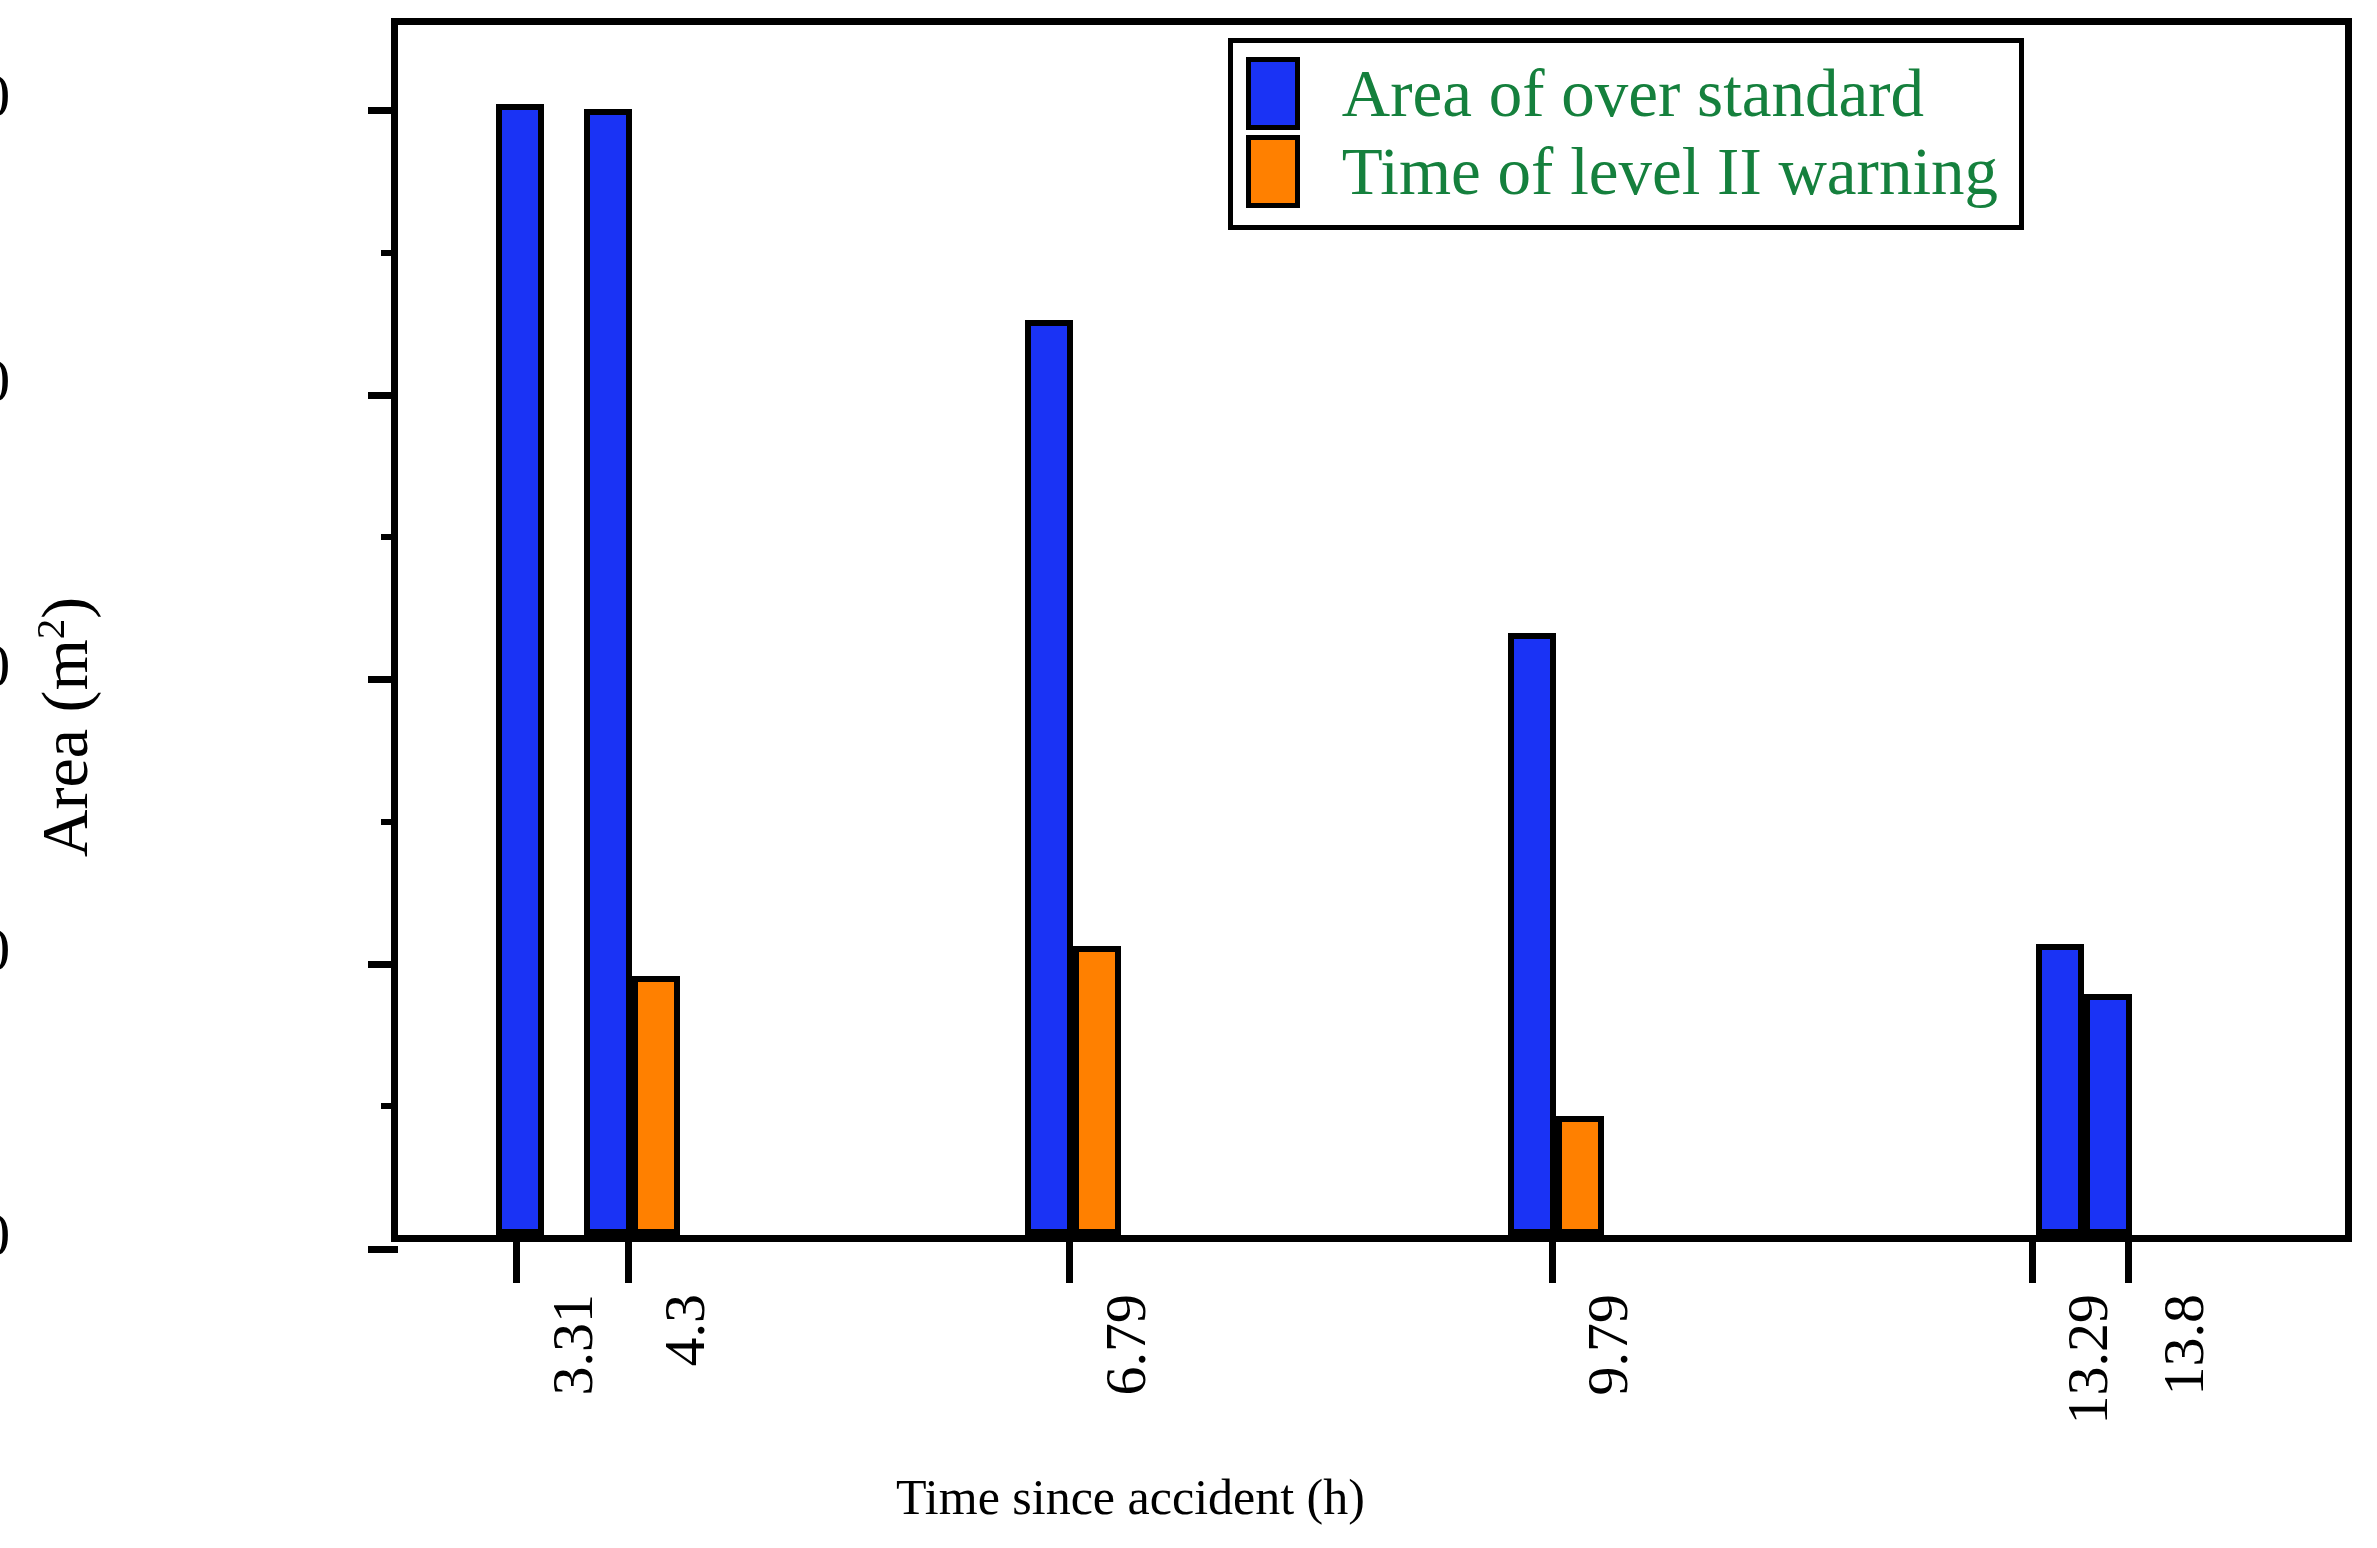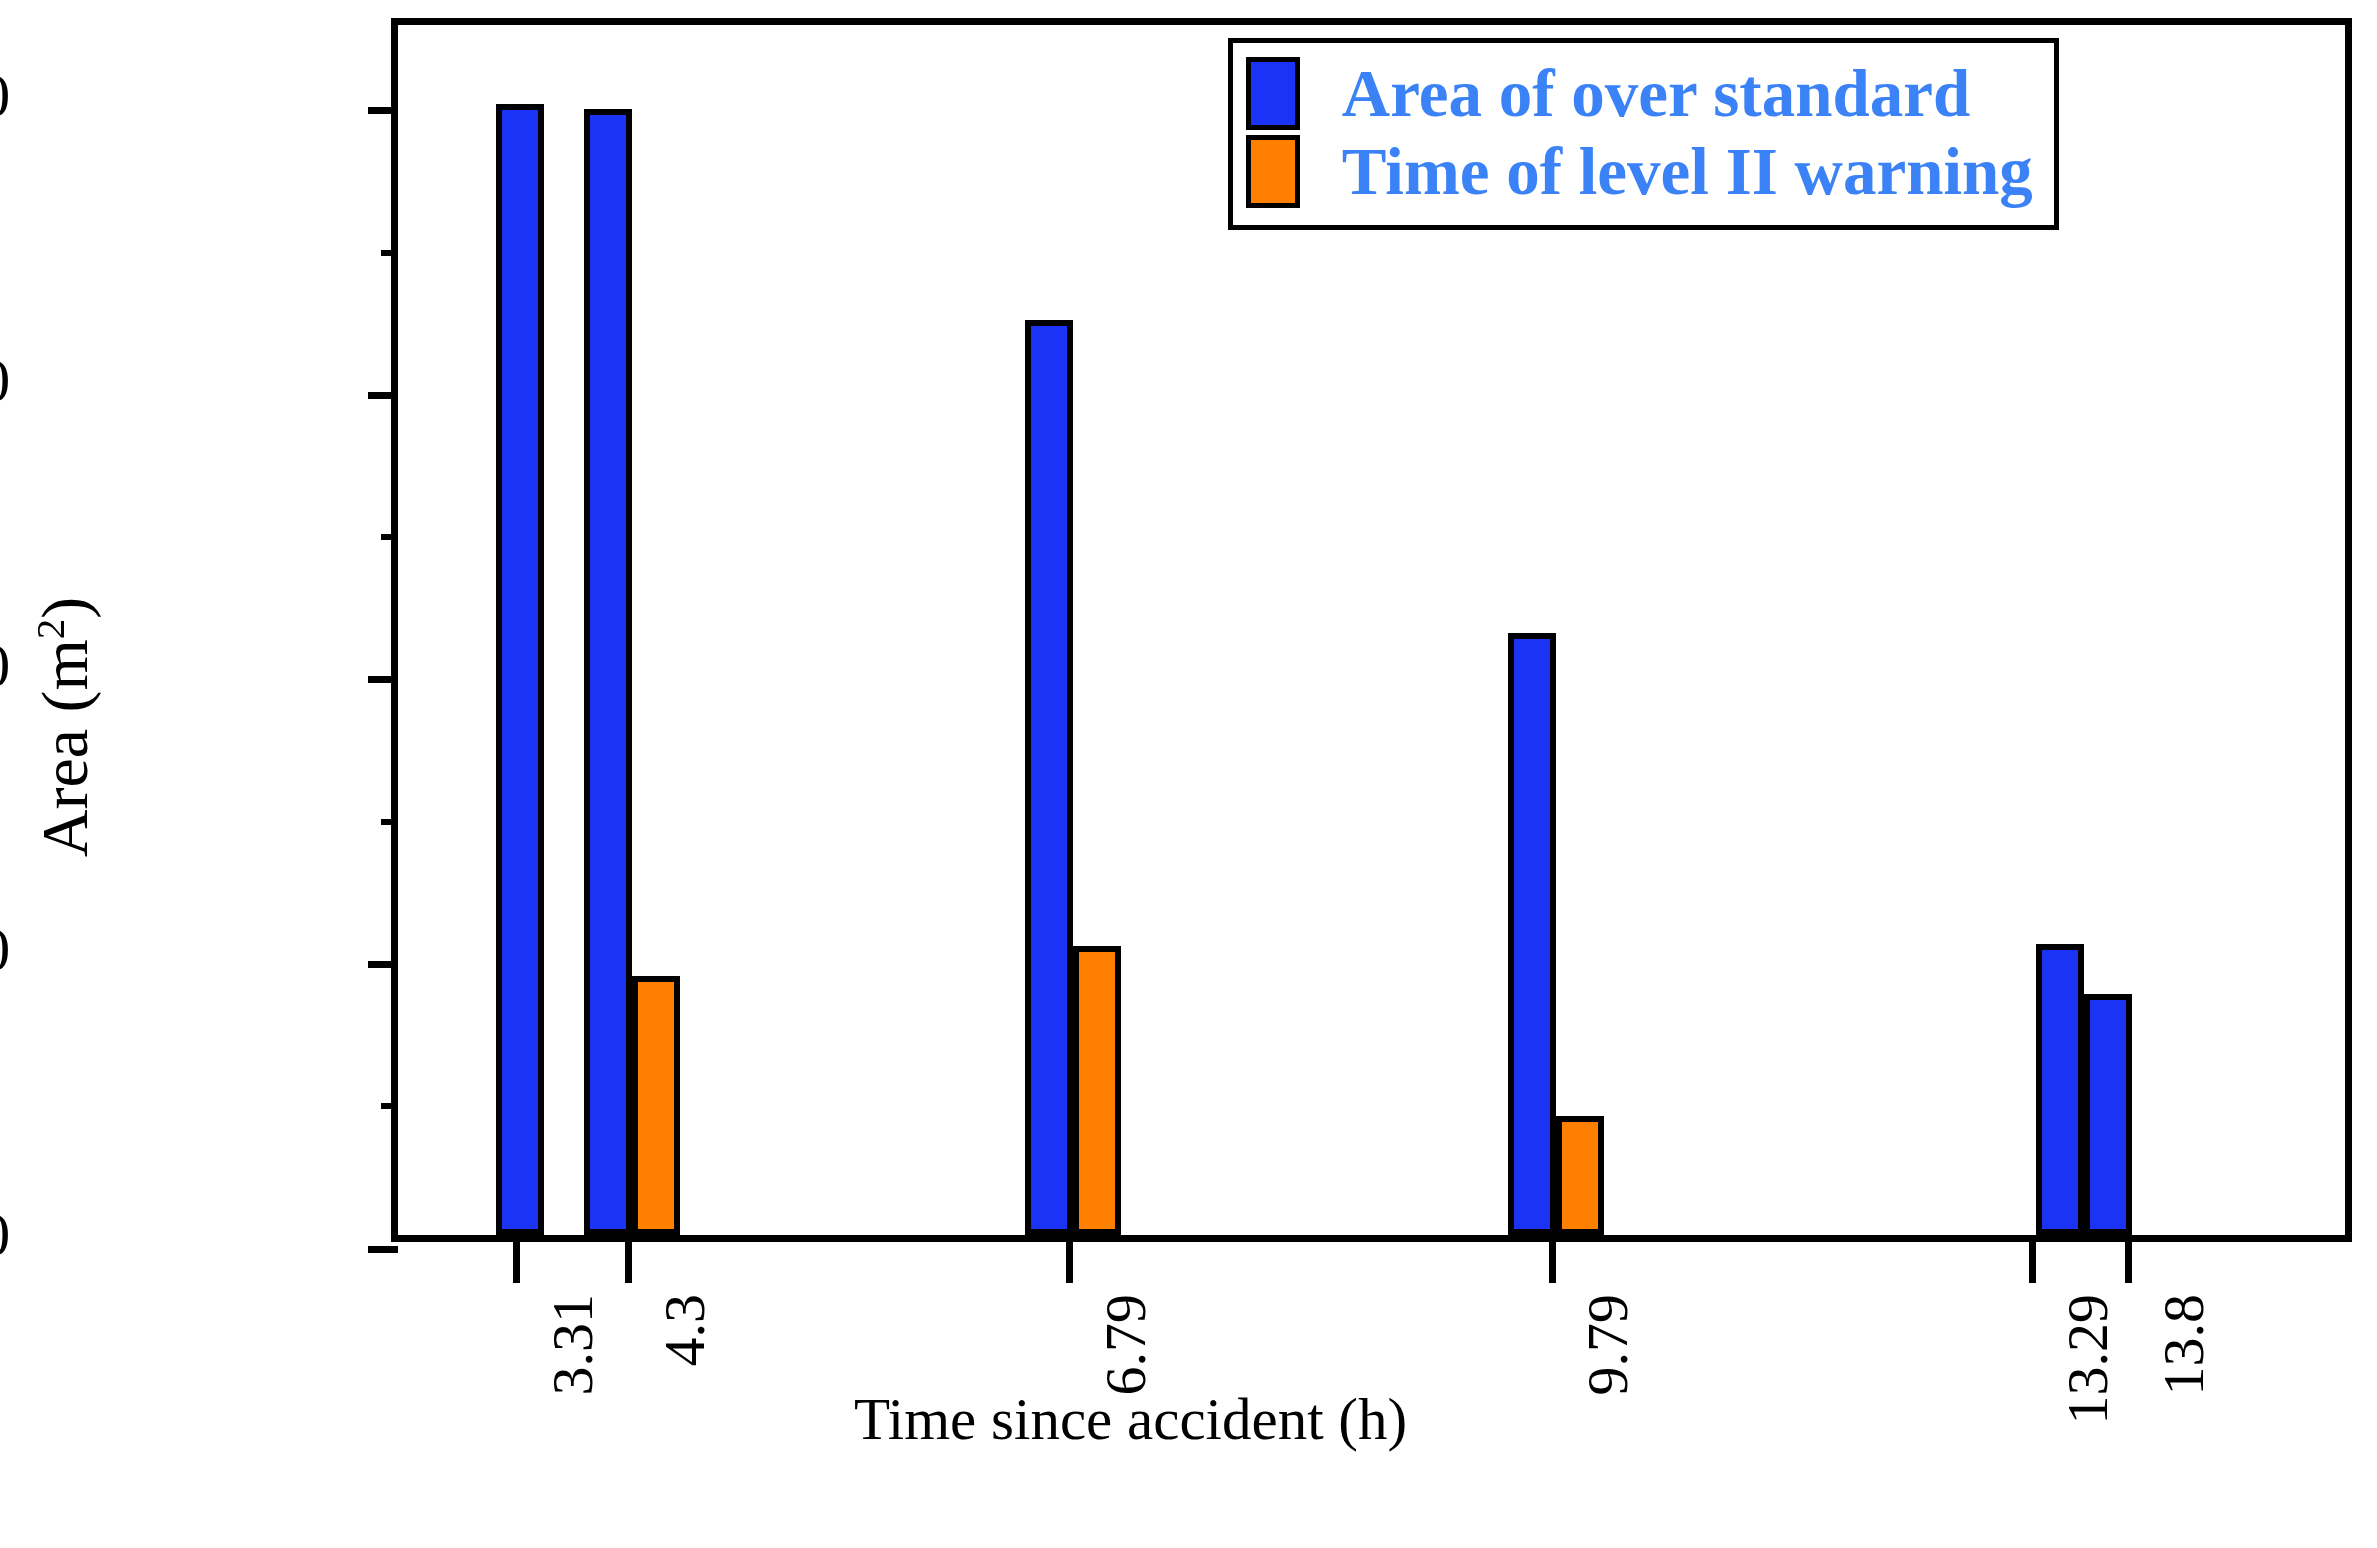--- a/index.html
+++ b/index.html
@@ -106,24 +106,24 @@
   #xticks-layer {
     position: absolute;
     left: 391px;
     top: 1241px;
     width: 1961px;
     height: 304px;
   }
   #xlabel {
     position: absolute;
     left: 0;
-    top: 1385px;
+    top: 1468px;
     width: 2261px;
     text-align: center;
-    font-size: 59px;
+    font-size: 50px;
     color: #000000;
   }
 
   
   #legend {
     position: absolute;
     left: 1228px;
     top: 38px;
     border: 5.6px solid #000000;
     background: #ffffff;
@@ -138,24 +138,23 @@
   .legend-swatch {
     width: 54px;
     height: 73px;
     border: 5.6px solid #000000;
     box-sizing: border-box;
     flex: 0 0 auto;
   }
   .legend-text {
     margin-left: 42px;
     font-size: 67px;
-    color: #3b82f6;
+    color: #15803d;
     white-space: nowrap;
     line-height: 1;
-    font-weight: bold;
   }
   sup { font-size: 0.62em; vertical-align: super; }
 </style>
 </head>
 <body>
 
 <div id="figure">
 
   <div id="ylabel-wrap">
     <div id="ylabel"><span>Area (m</span><sup>2</sup><span>)</span></div>

